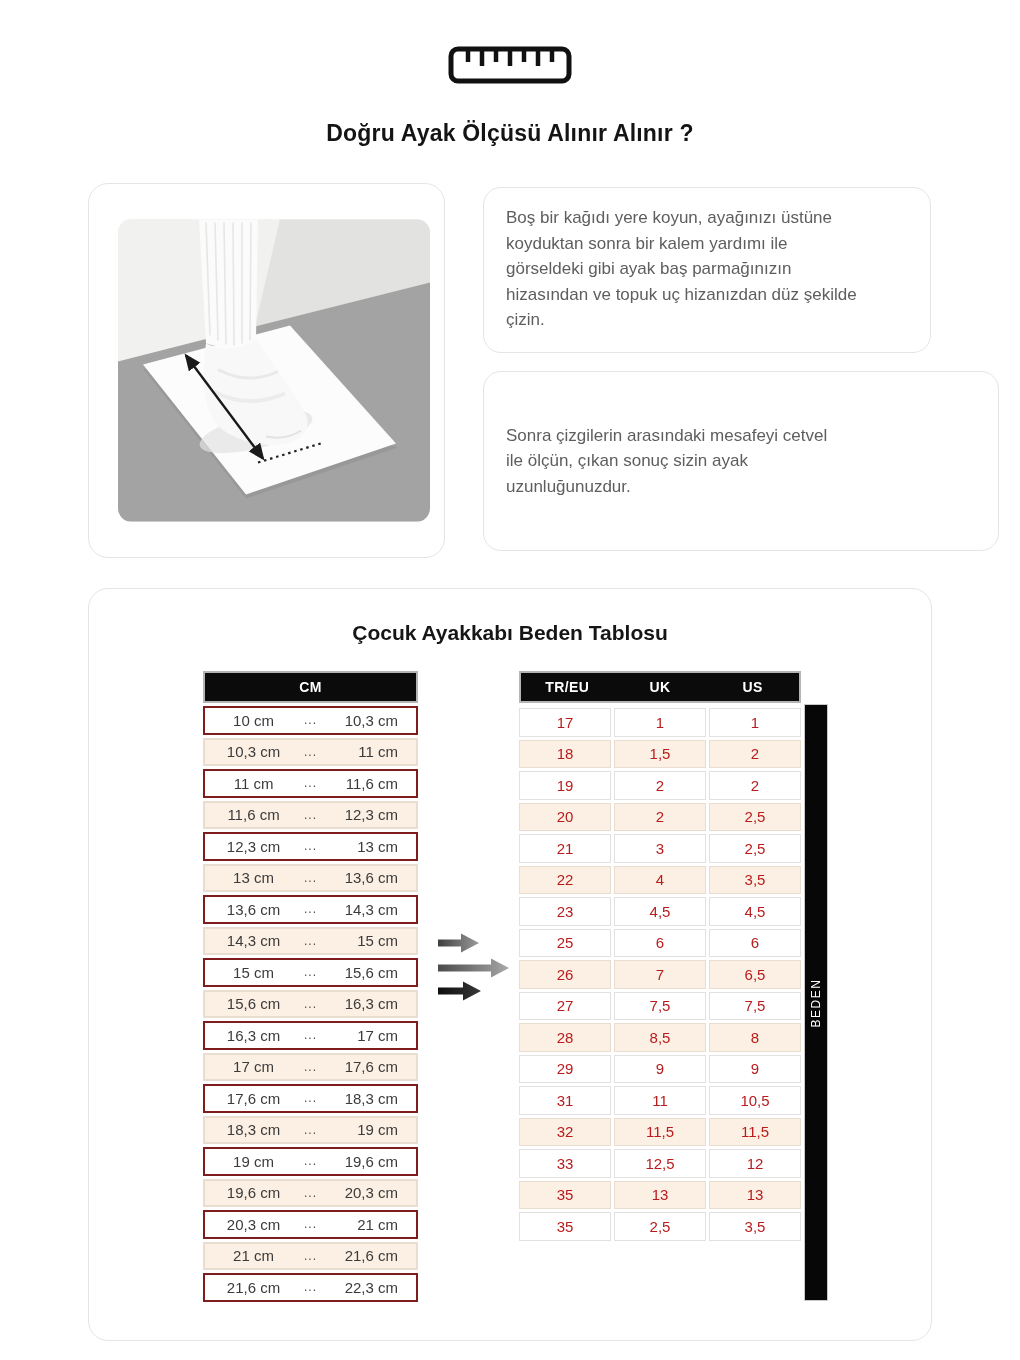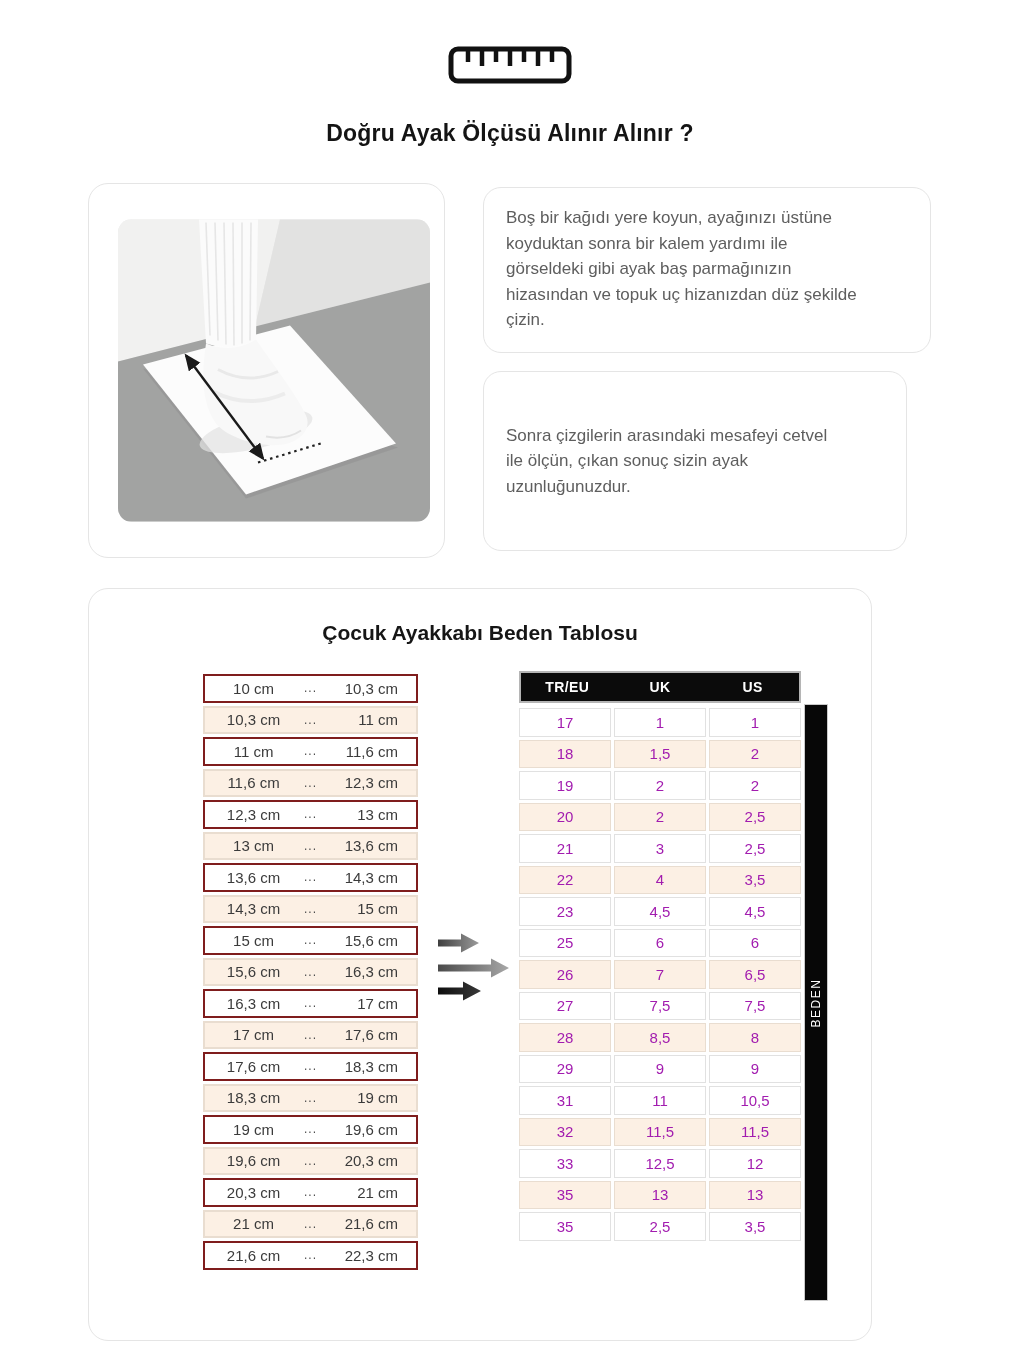--- a/index.html
+++ b/index.html
@@ -20,30 +20,30 @@
     letter-spacing:.2px;
   }
 
   .card {
     position:absolute; background:#fff; border:1px solid #e5e5e5; border-radius:20px;
   }
   .photo-card { left:88px; top:183px; width:357px; height:375px; }
   .photo-card svg { position:absolute; left:29px; top:35px; border-radius:14px; overflow:hidden; }
 
   .inst-card-1 { left:483px; top:187px; width:448px; height:166px; border-radius:18px; }
-  .inst-card-2 { left:483px; top:371px; width:424px; height:180px; border-radius:18px;
+  .inst-card-2 { left:483px; top:371px; width:516px; height:180px; border-radius:18px;
                  display:flex; align-items:center; }
   .inst-text {
     font-size:17px; line-height:25.5px; color:#5e5e5e; padding-left:22px; padding-right:20px;
   }
   .inst-card-1 .inst-text { padding-top:17px; max-width:402px; }
   .inst-card-2 .inst-text { max-width:382px; }
 
   
-  .size-card { left:88px; top:588px; width:784px; height:753px; }
+  .size-card { left:88px; top:588px; width:844px; height:753px; }
   .size-table-title {
     position:absolute; top:32px; left:0; width:100%; text-align:center;
     font-size:21px; font-weight:bold; color:#161616;
   }
 
   .cm-table { position:absolute; left:114px; top:82px; width:215px; }
   .tbl-header {
     height:32px; background:#0b0b0b; border:2px solid #b5b5b5;
     display:flex; align-items:center; justify-content:center;
     color:#ffffff; font-size:14px; font-weight:600; letter-spacing:.4px;
@@ -60,21 +60,21 @@
 
   .size-table { position:absolute; left:430px; top:82px; width:282px; }
   .size-header { display:flex; }
   .size-header .tbl-header { flex:1; border-left:none; border-right:none; }
   .size-header .tbl-header:first-child { border-left:2px solid #b5b5b5; }
   .size-header .tbl-header:last-child  { border-right:2px solid #b5b5b5; }
   .size-row { display:flex; margin-top:3px; height:28.5px; }
   .size-cell {
     flex:1; margin-right:3px; border:1px solid #e1e1e1; background:#fff;
     display:flex; align-items:center; justify-content:center;
-    font-size:15px; color:#a21caf;
+    font-size:15px; color:#b91c1c;
   }
   .size-cell:last-child { margin-right:0; }
   .size-row.alt .size-cell { background:#fcf0e4; border-color:#e9ddd0; }
 
   .beden-bar {
     position:absolute; left:715px; top:115px; width:24px; height:597px;
     background:#070707; border:1px solid #c9c9c9;
     display:flex; align-items:center; justify-content:center;
   }
   .beden-bar span {
@@ -153,20 +153,21 @@
   </div>
 
   <div class="card inst-card-2">
     <p class="inst-text">Sonra çizgilerin arasındaki mesafeyi cetvel ile ölçün, çıkan sonuç sizin ayak uzunluğunuzdur.</p>
   </div>
 
   <div class="card size-card">
     <div class="size-table-title">Çocuk Ayakkabı Beden Tablosu</div>
 
     <div class="cm-table">
+      <div class="tbl-header">CM</div>
       <div id="cmRows">
           <div class="cm-row">
             <span class="cm-left">10 cm</span>
             <span class="cm-dots">...</span>
             <span class="cm-right">10,3 cm</span>
           </div>
           <div class="cm-row alt">
             <span class="cm-left">10,3 cm</span>
             <span class="cm-dots">...</span>
             <span class="cm-right">11 cm</span>

